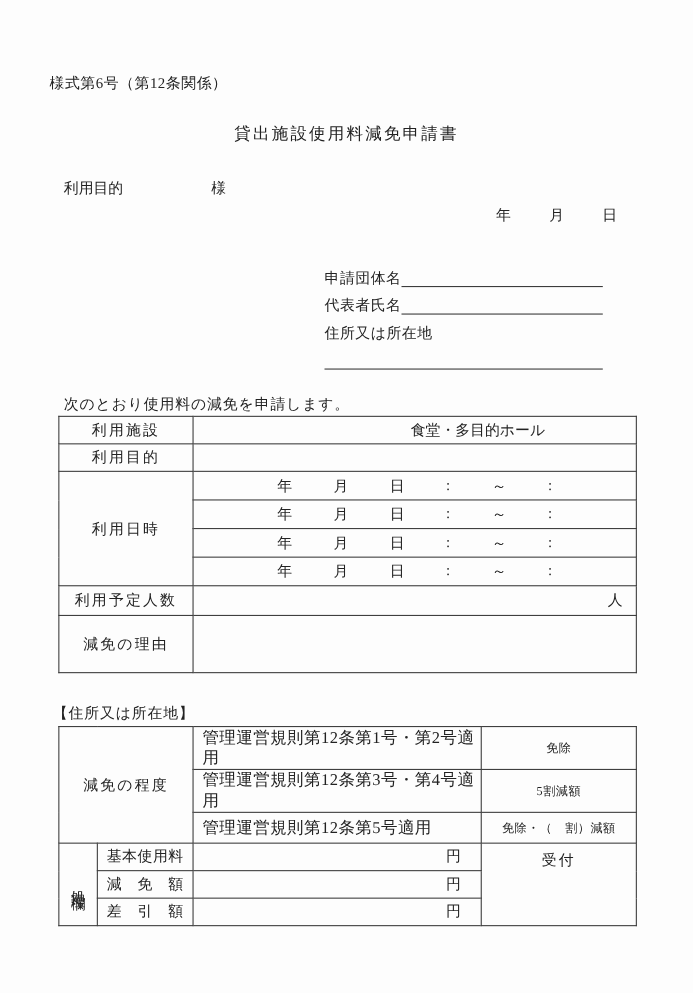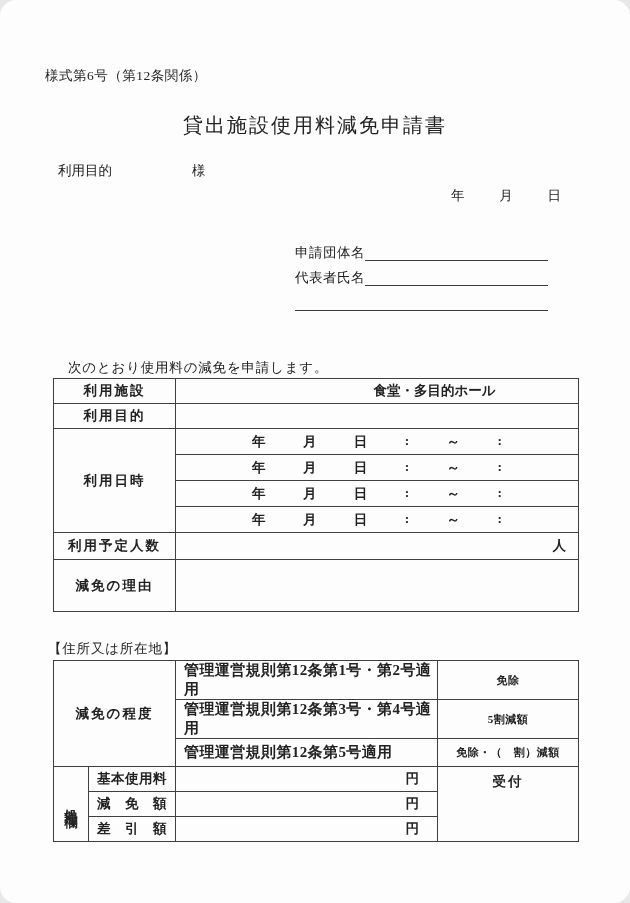--- a/index.html
+++ b/index.html
@@ -5,39 +5,38 @@
   html,body{margin:0;padding:0;background:#e8e8e8;}
   .page{
     position:relative;
     width:630px;height:903px;
     margin:0 auto;
     background:#fdfdfd;
     color:#222;
     font-family:"Liberation Serif","DejaVu Serif",serif;
     font-size:13.5px;
     overflow:hidden;
-    border-radius:16px;
   }
   .abs{position:absolute;}
   .form-number{left:45px;top:67px;letter-spacing:0.5px;}
-  .doc-title{left:0;right:0;top:112px;text-align:center;font-size:20px;letter-spacing:2px;}
+  .doc-title{left:0;right:0;top:112px;text-align:center;font-size:15px;letter-spacing:2px;}
   .addressee-line{left:58px;top:162px;}
   .addressee-line .honorific{position:absolute;left:134px;top:0;}
   .date-line{left:451px;top:187px;width:110px;display:flex;justify-content:space-between;}
   .applicant-block{left:295px;top:245px;width:253px;}
   .app-row{display:flex;align-items:flex-end;height:16px;margin-bottom:9px;line-height:16px;}
   .app-row .lbl{flex:0 0 auto;letter-spacing:0.5px;}
   .app-row .field{flex:1 1 auto;border-bottom:1px solid #3c3c3c;height:16px;}
   .app-row.line-only{height:16px;}
   .app-row.line-only .field{height:16px;}
-  .intro{left:68px;top:359px;letter-spacing:0.8px;}
+  .intro{left:58px;top:359px;letter-spacing:0.8px;}
   .note{left:48px;top:640px;letter-spacing:0.8px;}
 
   table{border-collapse:collapse;table-layout:fixed;}
-  td,th{border:1px solid #3f3f3f;font-weight:bold;font-size:13.5px;
+  td,th{border:1px solid #3f3f3f;font-weight:normal;font-size:13.5px;
         padding:0;vertical-align:middle;overflow:hidden;}
   th.rowlabel{text-align:center;letter-spacing:2px;}
 
   .t1{left:53px;top:378px;width:525px;}
   .t1 .facility-line{display:flex;justify-content:center;padding-left:115px;}
   .t1 .dt-line{width:250px;margin:0 auto;display:flex;justify-content:space-between;}
   .t1 .attendance-cell{text-align:right;padding-right:12px;}
 
   .t2{left:53px;top:660px;width:525px;}
   .t2 .rule-cell{text-align:left;padding-left:8px;font-size:15px;letter-spacing:0.4px;}
@@ -71,20 +70,23 @@
 
   <div class="abs applicant-block">
     <div class="app-row">
       <span class="lbl">申請団体名</span>
       <span class="field"></span>
     </div>
     <div class="app-row">
       <span class="lbl">代表者氏名</span>
       <span class="field"></span>
     </div>
+    <div class="app-row">
+      <span class="lbl">住所又は所在地</span>
+    </div>
     <div class="app-row line-only">
       <span class="field"></span>
     </div>
   </div>
 
   <div class="abs intro">次のとおり使用料の減免を申請します。</div>
 
   <table class="abs t1">
     <colgroup>
         <col style="width:122px">

